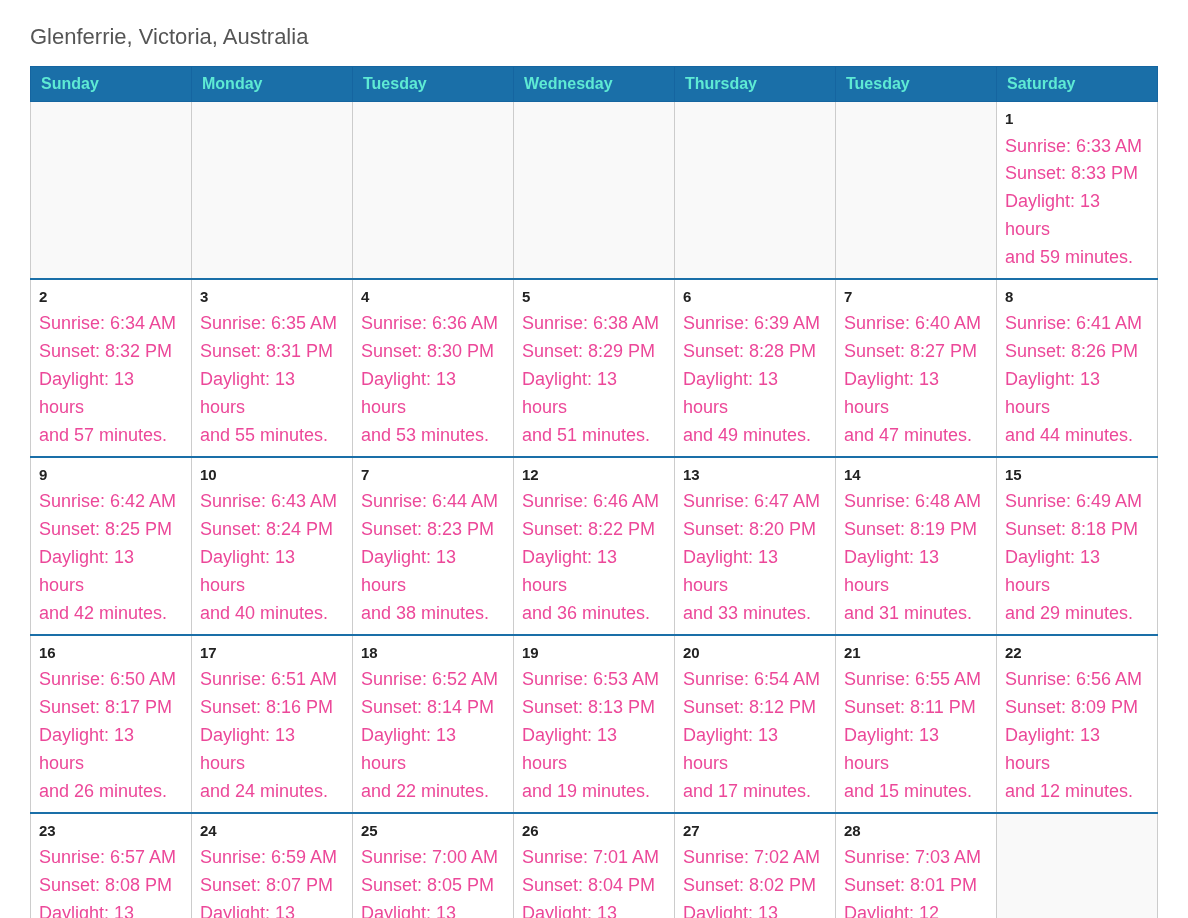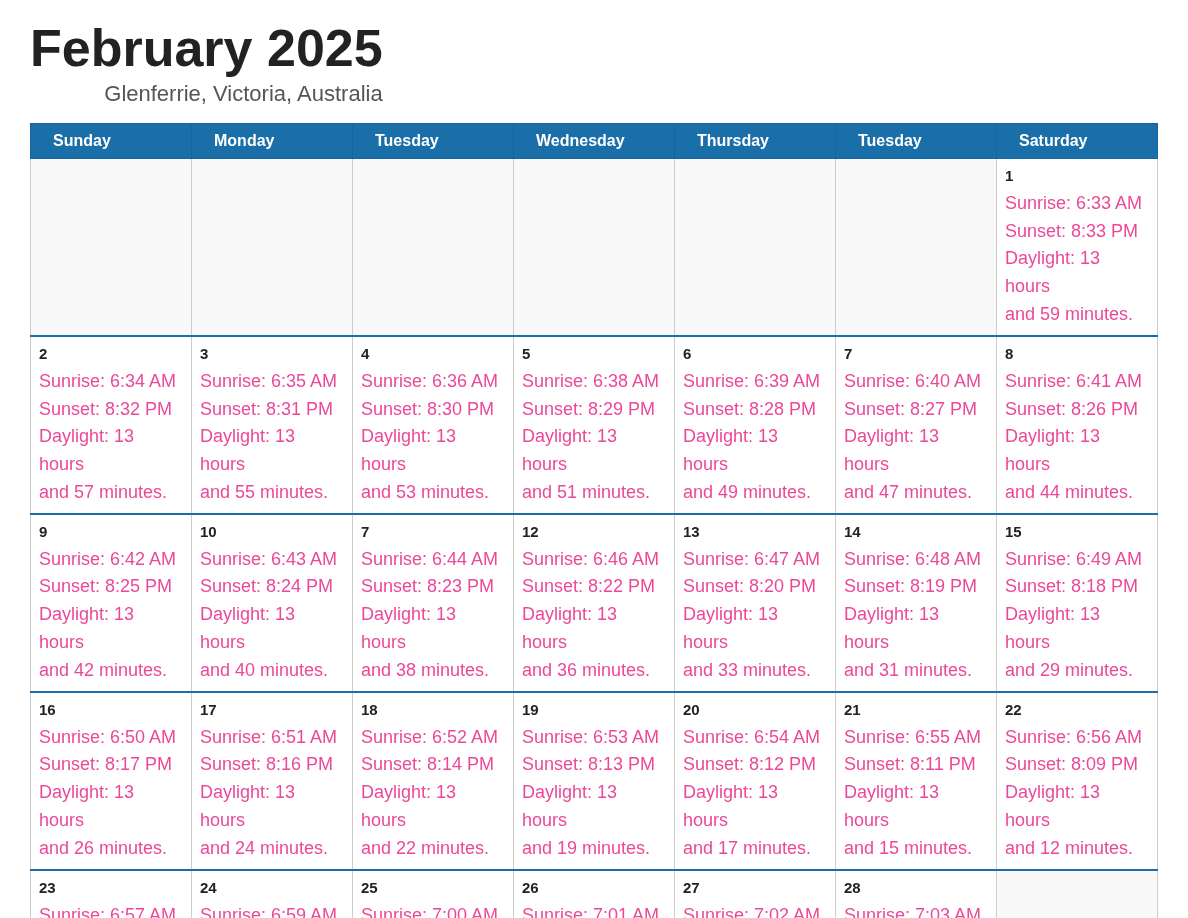--- a/index.html
+++ b/index.html
@@ -61,24 +61,24 @@
       color: #555;
       margin-top: 4px;
     }
     .calendar {
       width: 100%;
       border-collapse: collapse;
       border: 1px solid #aaa;
     }
     .calendar thead tr th {
       background-color: #1a6fa8;
-      color: #ffffff;
+      color: #5eead4;
       font-size: 16px;
       font-weight: bold;
-      padding: 8px 22px;
+      padding: 8px 10px;
       text-align: left;
       border: 1px solid #1565a0;
     }
     .calendar tbody tr td {
       vertical-align: top;
       border: 1px solid #ccc;
       padding: 6px 8px;
       width: 14.28%;
       min-height: 120px;
       font-size: 12.5px;
@@ -102,21 +102,20 @@
     }
     .row-divider td {
       border-top: 2px solid #1a6fa8 !important;
     }
   </style>
 </head>
 <body>
 
 <div class="header">
   <div class="title-block">
-    <h1>February 2025</h1>
     <h2>Glenferrie, Victoria, Australia</h2>
   </div>
 </div>
 
 <table class="calendar">
   <thead>
     <tr>
       <th>Sunday</th>
       <th>Monday</th>
       <th>Tuesday</th>

